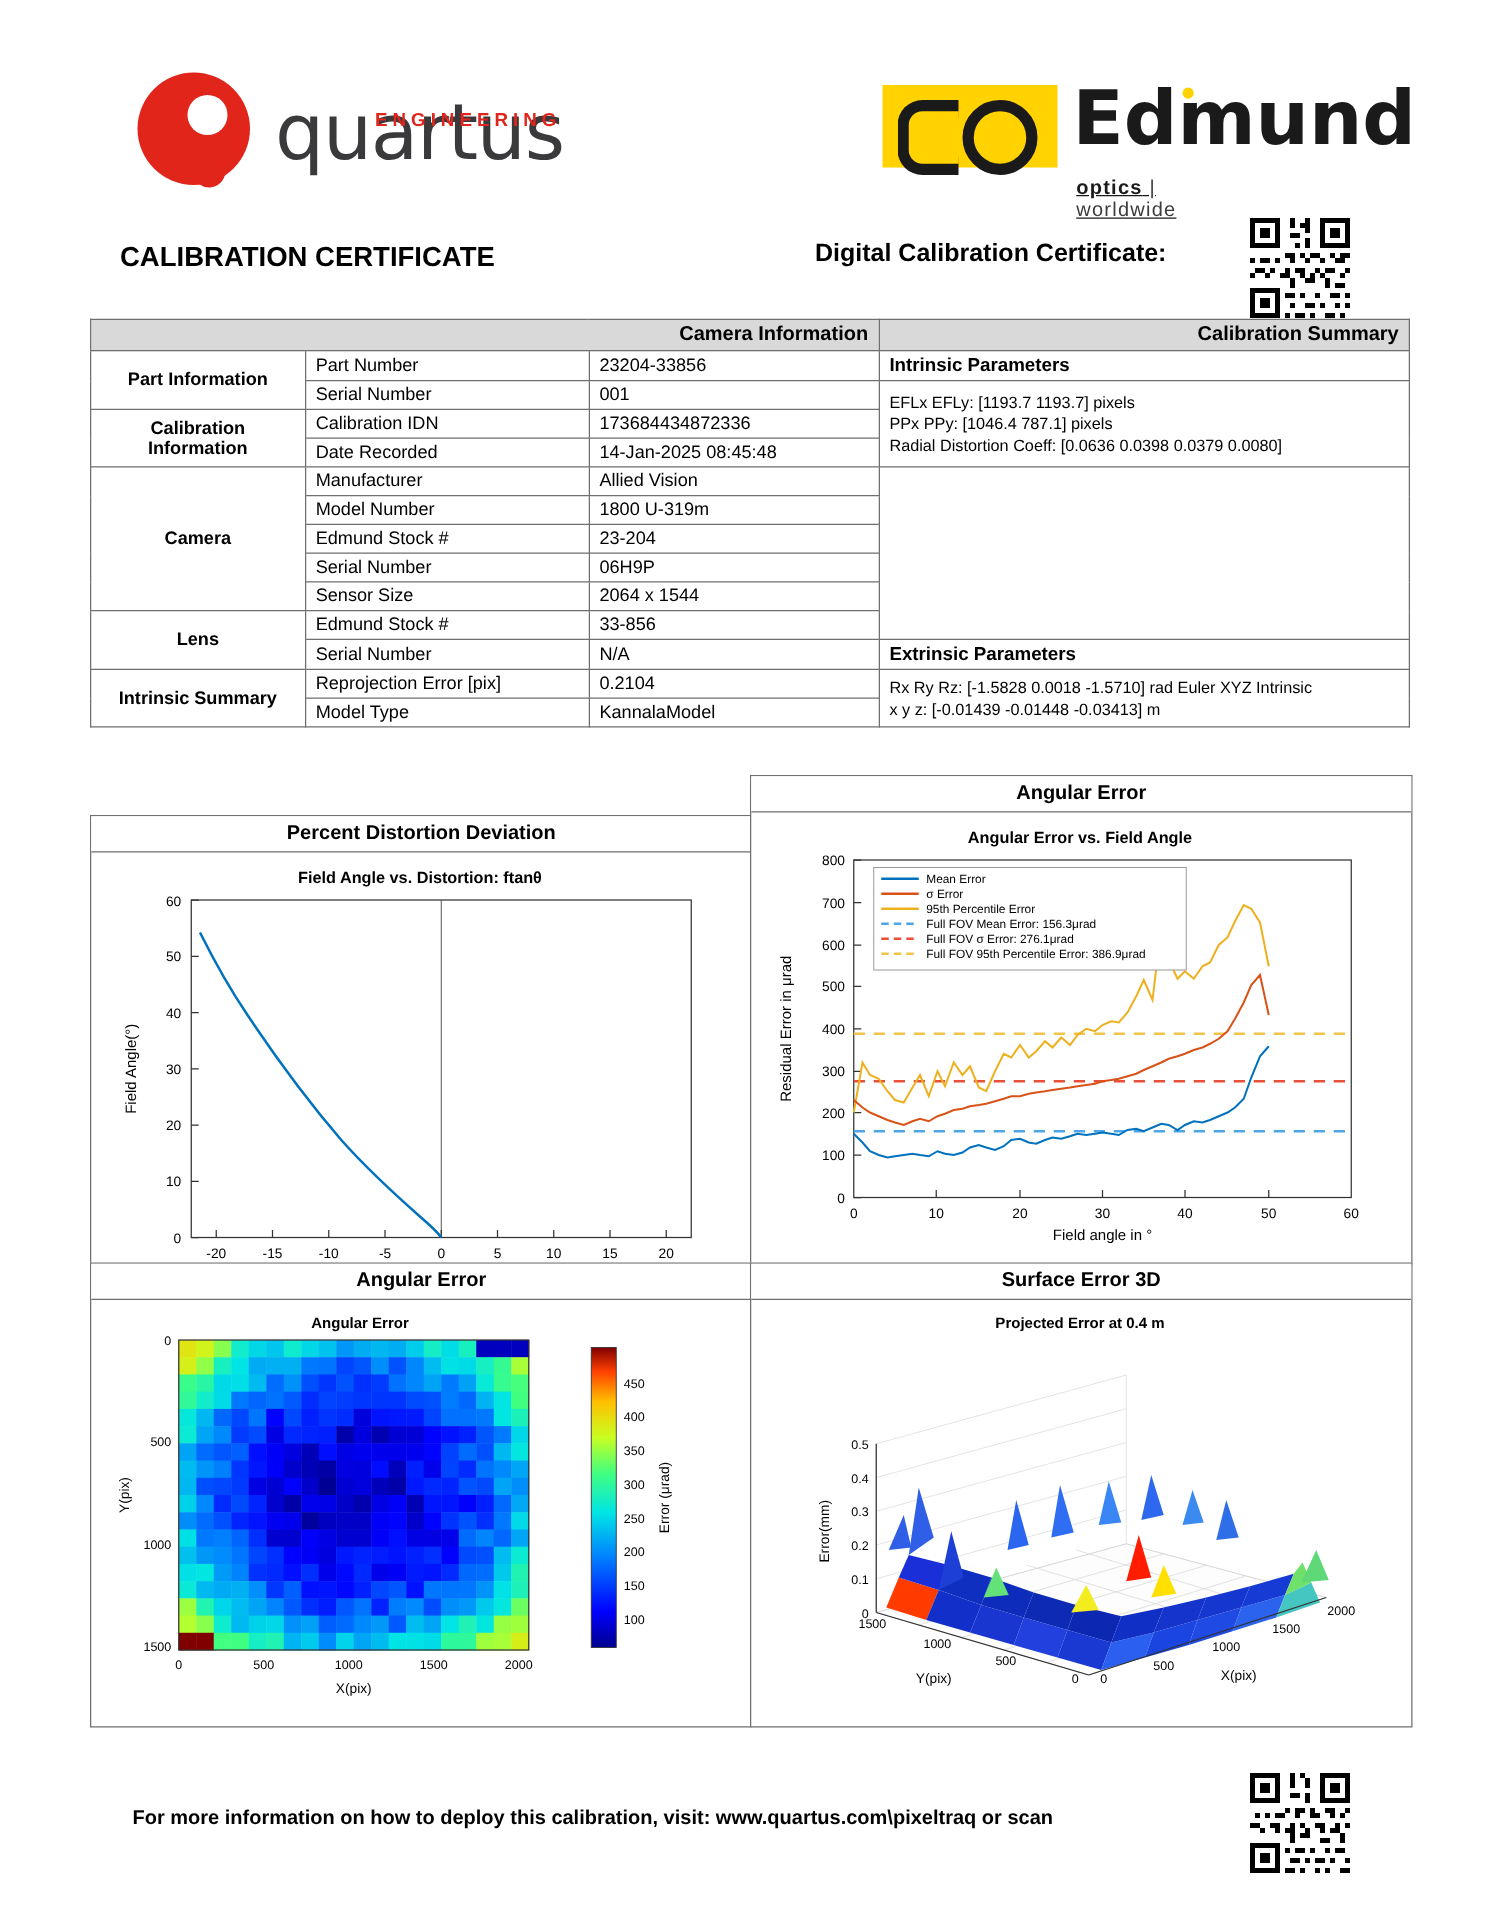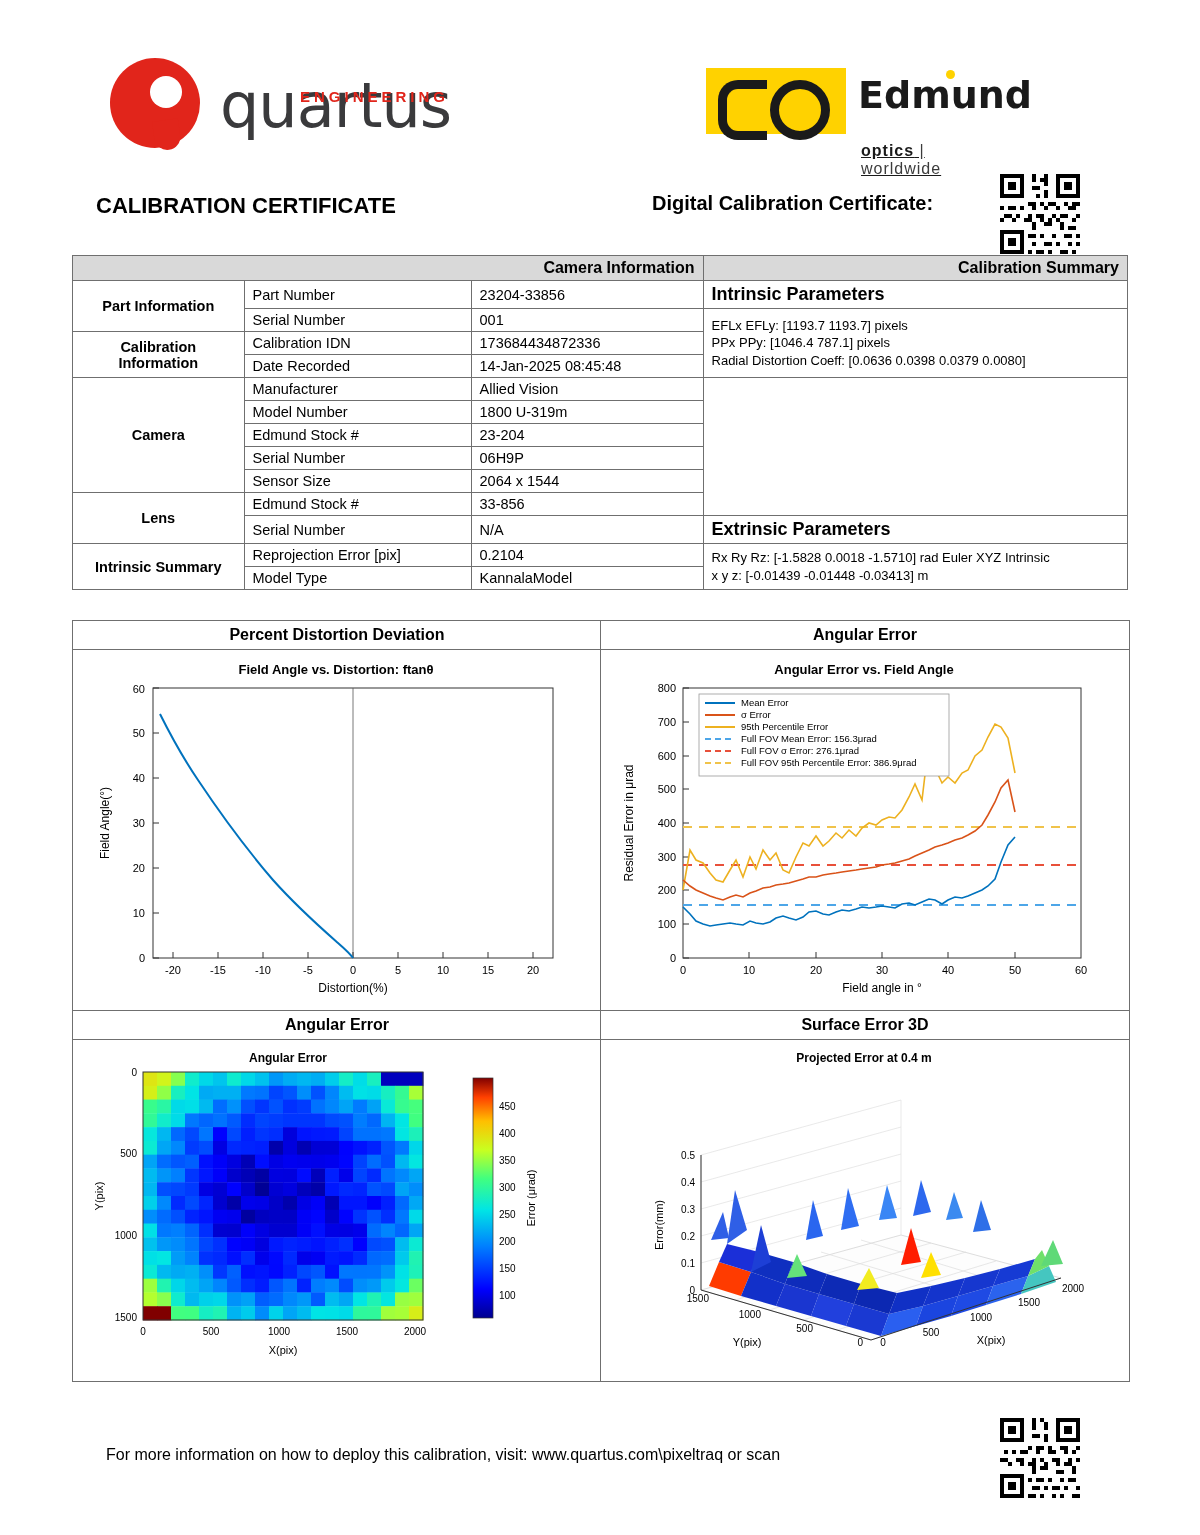--- a/index.html
+++ b/index.html
@@ -25,52 +25,52 @@
   .q-sub{position:absolute;left:300px;top:88px;font-size:15px;letter-spacing:4px;color:#e1251b;
     font-weight:600;}
 
   .edmund-logo{position:absolute;left:706px;top:68px;}
   .e-badge{position:absolute;left:0;top:0;width:140px;height:66px;background:#ffd200;}
   .e-badge-inner{position:absolute;left:12px;top:12px;width:116px;height:42px;}
   .e-c{position:absolute;left:0;top:0;width:40px;height:42px;border:9px solid #1a1a1a;
     border-right:0;border-radius:20px 0 0 20px;}
   .e-o{position:absolute;left:52px;top:0;width:42px;height:42px;border:9px solid #1a1a1a;
     border-radius:50%;}
-  .e-word{position:absolute;left:152px;top:-2px;font-size:38px;font-weight:bold;color:#1a1a1a;
+  .e-word{position:absolute;left:152px;top:-2px;font-size:60px;font-weight:bold;color:#1a1a1a;
     line-height:58px;font-family:"DejaVu Sans",sans-serif;}
   .e-sub{position:absolute;left:155px;top:74px;font-size:16px;color:#1a1a1a;font-weight:bold;
     letter-spacing:1px;text-decoration:underline;}
   .e-sub span.light{font-weight:normal;color:#3c3c3c;}
   .e-dot{position:absolute;left:240px;top:2px;width:9px;height:9px;border-radius:50%;background:#ffd200;}
 
   .cert-title{position:absolute;left:96px;top:193px;font-size:22px;font-weight:bold;}
   .dcc-label{position:absolute;left:652px;top:192px;font-size:20px;font-weight:bold;}
 
   
   .qr{image-rendering:pixelated;}
 
   
   .info-table{position:absolute;left:72px;top:255px;width:1056px;border-collapse:collapse;
     font-size:14.5px;}
   .info-table td,.info-table th{border:1px solid #6f6f6f;padding:3px 8px;vertical-align:middle;}
   .hdr{background:#d9d9d9;text-align:right;font-weight:bold;font-size:16px;padding:5px 6px;}
   .rowlabel{text-align:center;font-weight:bold;}
   .c-key{width:210px;}
   .c-val{width:215px;}
-  .sec-title{font-weight:bold;font-size:18px;margin-left:32px;}
+  .sec-title{font-weight:bold;font-size:15px;margin-left:32px;}
   .param-box{font-size:13px;line-height:1.35;padding:4px 8px;}
 
   
   .panel{position:absolute;border:1px solid #6f6f6f;background:#fff;}
   .panel-title{height:28px;line-height:28px;text-align:center;font-weight:bold;font-size:16px;
     border-bottom:1px solid #6f6f6f;background:#fff;}
   .panel-body{position:relative;}
   svg text{font-family:"Liberation Sans",sans-serif;}
 
-  .footer-note{position:absolute;left:106px;top:1446px;font-size:16px;font-weight:normal;}
+  .footer-note{position:absolute;left:106px;top:1446px;font-size:16px;font-weight:bold;}
 </style>
 </head>
 <body>
 
 <div class="page">
 
   <div class="header">
 
     <div class="quartus-logo">
       <div class="q-mark">
@@ -244,21 +244,21 @@
         <div>x y z: [-0.01439 -0.01448 -0.03413] m</div>
       </td>
     </tr>
     <tr>
       <td>Model Type</td>
       <td>KannalaModel</td>
     </tr>
   </tbody>
     </table>
 
-  <div class="panel" style="left:72px;top:620px;width:528px;height:390px;">
+  <div class="panel" style="left:72px;top:652px;width:528px;height:390px;">
     <div class="panel-title">Percent Distortion Deviation</div>
     <div class="panel-body">
       <svg width="526" height="360" viewBox="0 0 526 360">
         <text x="263" y="24" text-anchor="middle" font-size="13" font-weight="bold">Field Angle vs. Distortion: ftanθ</text>
 
         <rect x="80" y="38" width="400" height="270" fill="none" stroke="#333" stroke-width="1"></rect>
 
         <line x1="280" y1="38" x2="280" y2="308" stroke="#555" stroke-width="0.8"></line>
 
         <g font-size="11" fill="#000">

